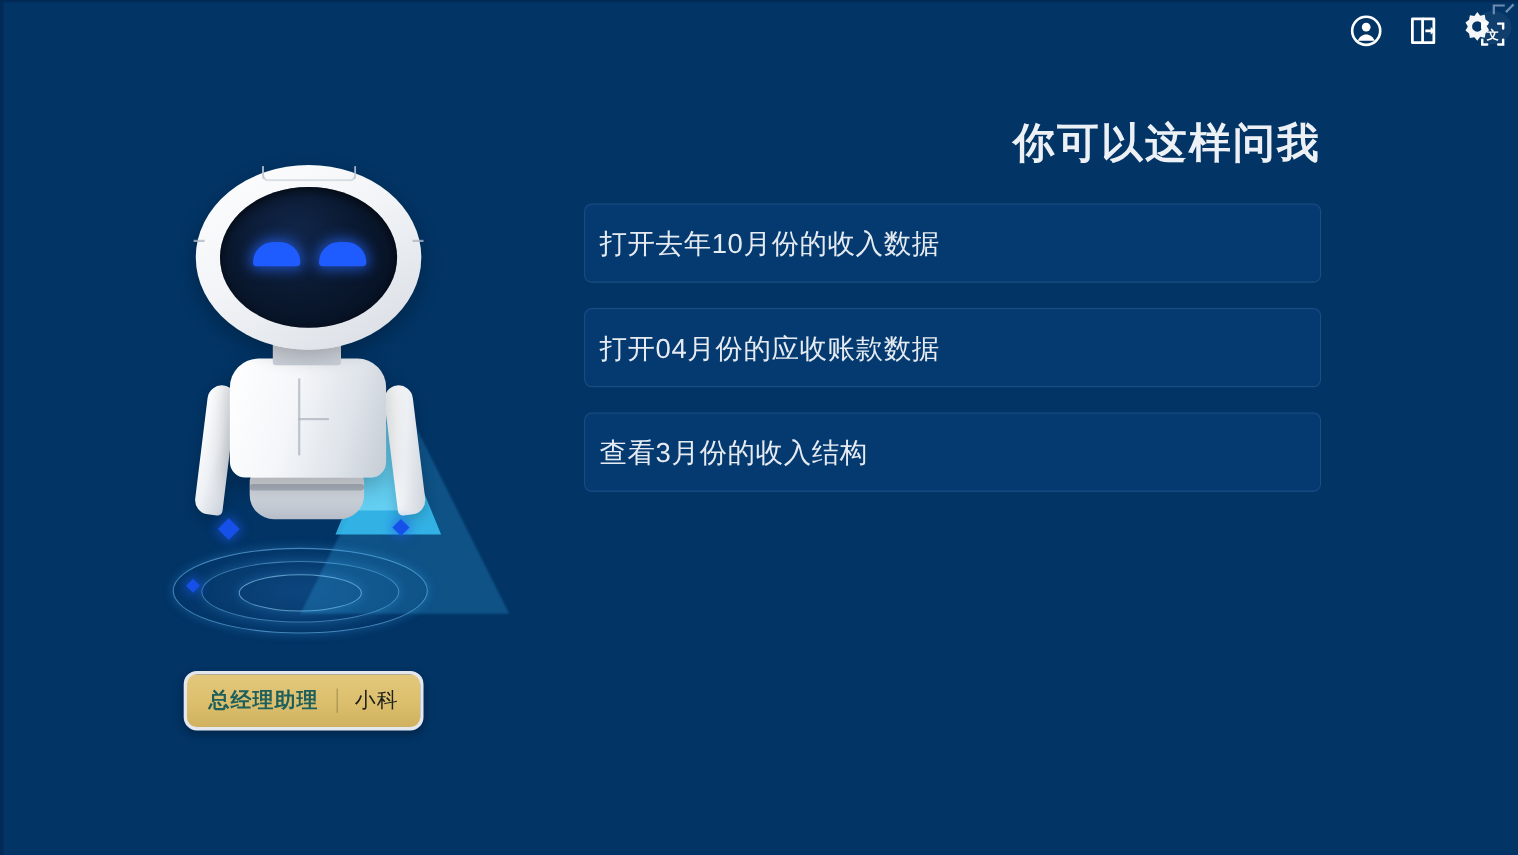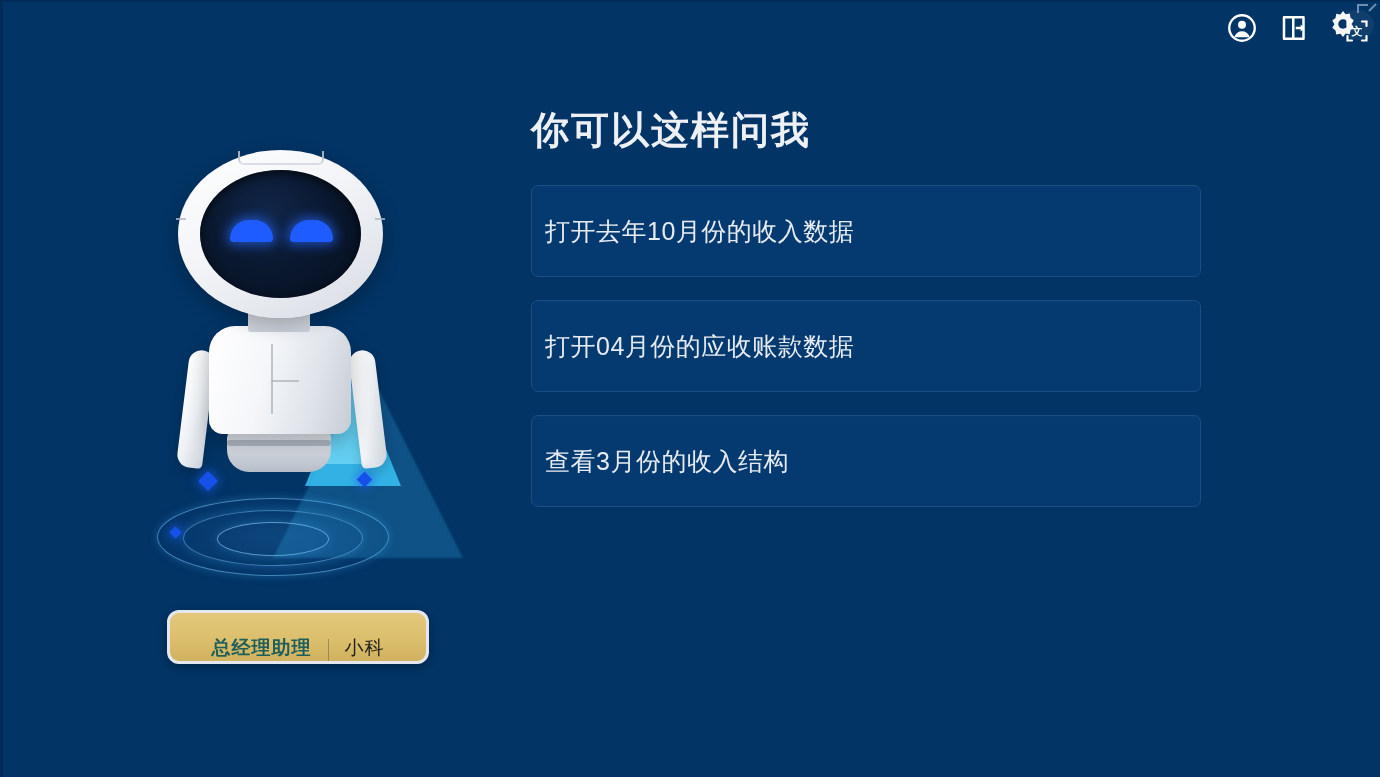--- a/index.html
+++ b/index.html
@@ -46,36 +46,36 @@
   .corner-mark {
     position:absolute; top:0px; right:2px;
     width:22px; height:20px;
     z-index:60;
   }
 
   
   .page-title {
     position:absolute;
     left:528px; top:103px; width:670px;
-    text-align:left;
+    text-align:right;
     font-size:38px;
     font-weight:bold;
     color:#edf1f6;
     letter-spacing:2px;
     font-family:"Liberation Sans","DejaVu Sans",sans-serif;
   }
 
   
   .cards {
     position:absolute;
     left:528px; top:183px;
     width:670px;
   }
   .card {
-    height:92px;
+    height:72px;
     margin-bottom:23px;
     background:#043a70;
     border:1px solid #1b4e83;
     border-radius:7px;
     display:flex; align-items:center;
     padding-left:13px;
     cursor:pointer;
     box-shadow:inset 0 1px 0 rgba(255,255,255,0.02);
   }
   .card-text {
@@ -242,25 +242,25 @@
     position:absolute; left:6px; top:0px;
     width:248px; height:90px;
     border-radius:50%;
     background:radial-gradient(ellipse at 50% 50%, rgba(60,150,240,0.18) 0%, rgba(2,52,101,0) 70%);
   }
 
   
   .badge {
     position:absolute;
     left:164px; top:608px;
-    width:262px; height:54px;
+    width:218px; height:54px;
     background:linear-gradient(180deg,#e3c87c 0%,#dcbf6d 55%,#cfb160 100%);
     border:3px solid #e4e8ee;
     border-radius:12px;
-    display:flex; align-items:flex-end; justify-content:center;
+    display:flex; align-items:center; justify-content:center;
     box-shadow:0 3px 9px rgba(0,0,0,0.3);
     cursor:pointer;
   }
   .badge-role {
     font-size:19px; font-weight:bold;
     color:#1f5f5b;
     letter-spacing:1px;
   }
   .badge-sep {
     width:1px; height:22px;

